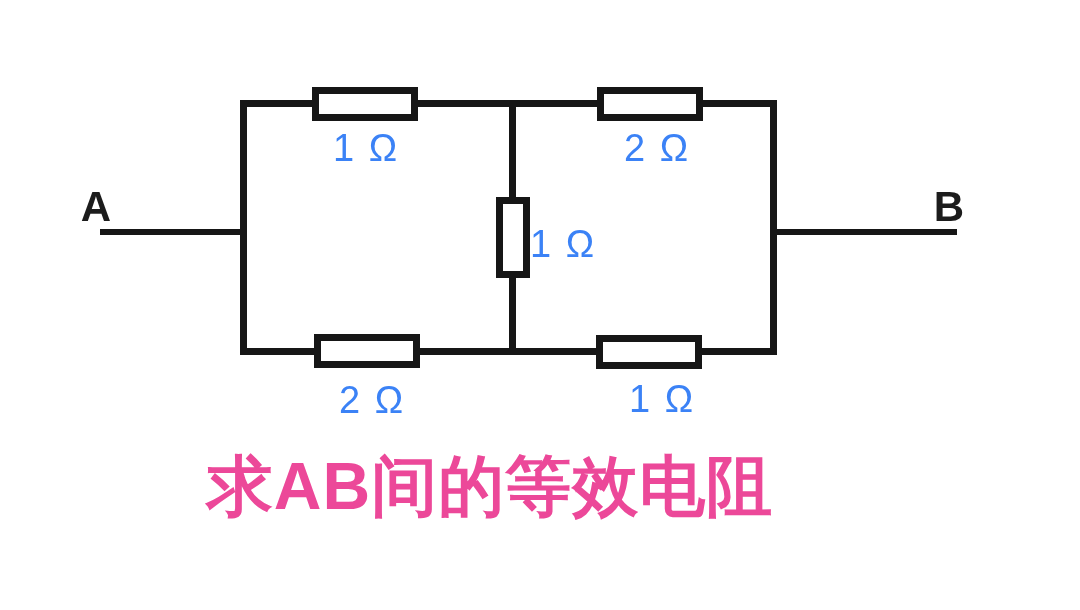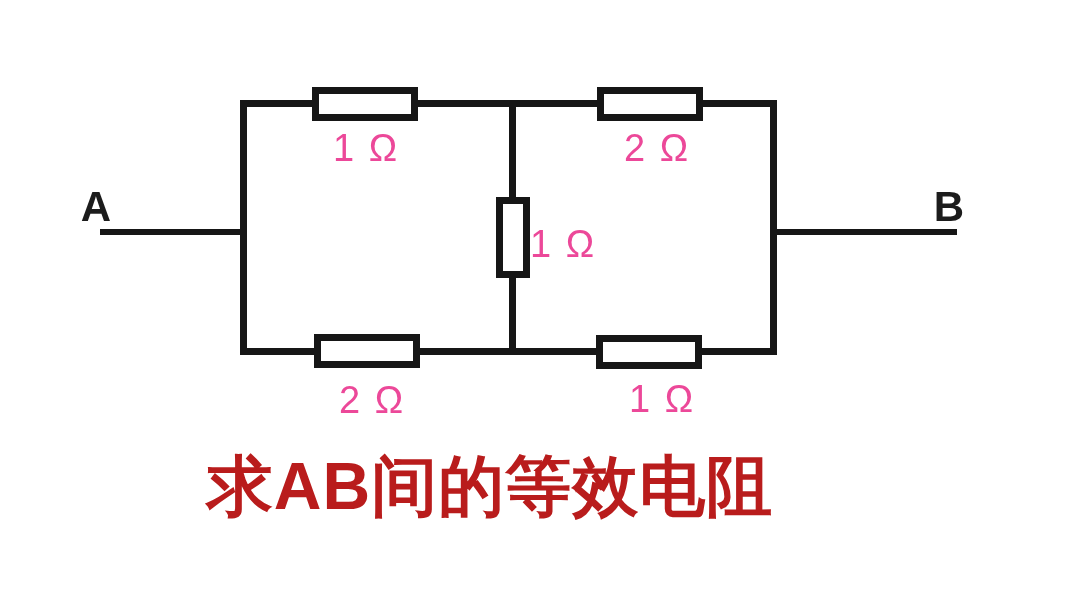--- a/index.html
+++ b/index.html
@@ -26,39 +26,39 @@
     border: 7px solid var(--wire, #161616);
     box-sizing: border-box;
   }
   .rlabel {
     position: absolute;
     transform: translate(-50%, -50%);
     font-size: 38px;
     font-weight: 500;
     letter-spacing: 2px;
     white-space: nowrap;
-    color: #ec4899;
+    color: #3b82f6;
   }
   .tlabel {
     position: absolute;
     transform: translate(-50%, -50%);
     font-size: 42px;
     font-weight: 600;
     color: #1c1c1c;
   }
   .caption {
     position: absolute;
     left: 490px;
     top: 487px;
     transform: translate(-50%, -50%);
     font-size: 66px;
     font-weight: 600;
     letter-spacing: 1px;
     white-space: nowrap;
-    color: #b91c1c;
+    color: #ec4899;
     font-family: "Liberation Sans", "DejaVu Sans", sans-serif;
   }
 </style>
 </head>
 <body>
 
 <div class="canvas" style="--wire: #161616; --bg: #ffffff; --rfill: #ffffff;">
 
   <div class="wire" style="left:240px; top:100px; width:537px; height:7px;"></div>
   <div class="wire" style="left:240px; top:348px; width:537px; height:7px;"></div>

